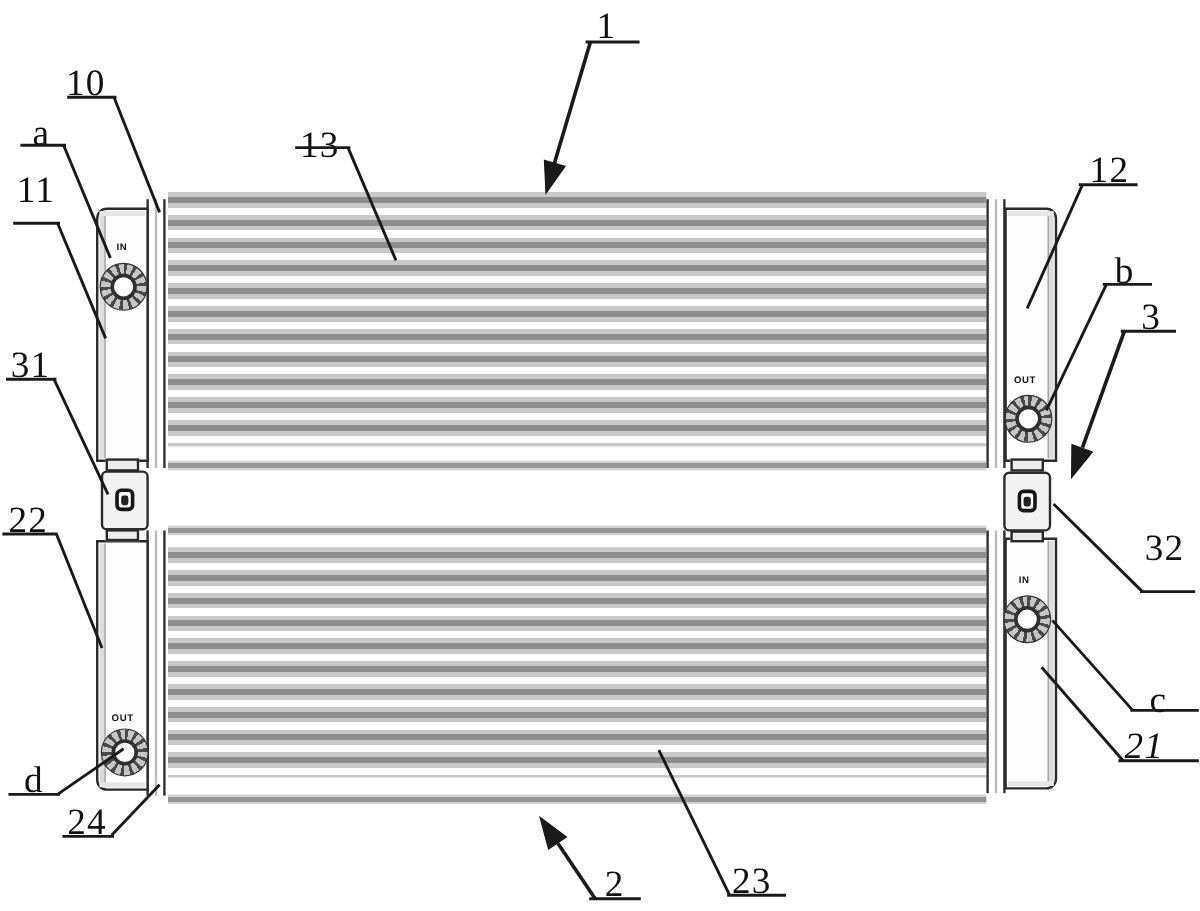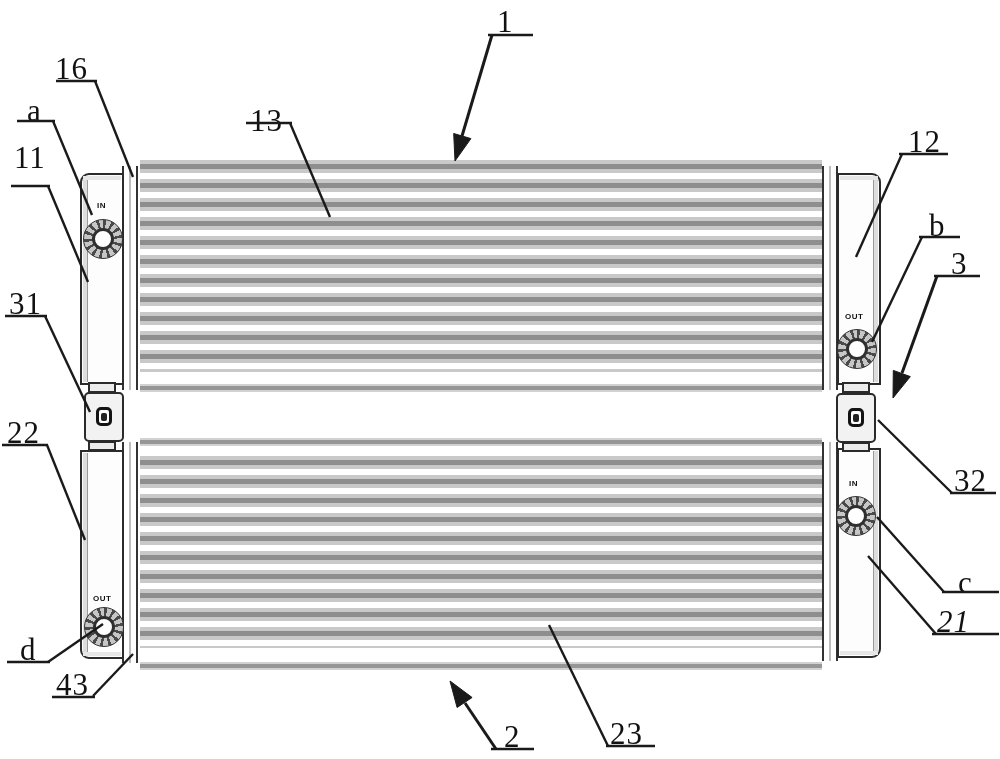--- a/index.html
+++ b/index.html
@@ -196,30 +196,30 @@
 
     <line class="shaft" x1="492" y1="35" x2="462" y2="136"></line>
     <polygon points="455,161 453.7,133.5 470.9,138.6"></polygon>
     <line class="shaft" x1="937" y1="276" x2="902" y2="373"></line>
     <polygon points="893,398 893.3,370.4 910.3,376.6"></polygon>
     <line class="shaft" x1="496" y1="749" x2="465" y2="703"></line>
     <polygon points="450,681 457.1,707.5 472.1,697.5"></polygon>
   </svg>
 
   <div class="callout" style="left:497px;top:6px;">1</div>
-  <div class="callout" style="left:55px;top:53px;">16</div>
+  <div class="callout" style="left:55px;top:53px;">10</div>
   <div class="callout" style="left:27px;top:95px;">a</div>
   <div class="callout" style="left:14px;top:142px;">11</div>
   <div class="callout" style="left:9px;top:288px;">31</div>
   <div class="callout" style="left:7px;top:417px;">22</div>
   <div class="callout" style="left:20px;top:634px;">d</div>
-  <div class="callout" style="left:56px;top:669px;">43</div>
+  <div class="callout" style="left:56px;top:669px;">24</div>
   <div class="callout" style="left:250px;top:105px;">13</div>
   <div class="callout" style="left:908px;top:126px;text-align:right;">12</div>
   <div class="callout" style="left:929px;top:210px;">b</div>
   <div class="callout" style="left:951px;top:248px;">3</div>
-  <div class="callout" style="left:954px;top:465px;text-align:right;">32</div>
+  <div class="callout" style="left:954px;top:441px;text-align:right;">32</div>
   <div class="callout" style="left:958px;top:567px;">c</div>
   <div class="callout" style="left:937px;top:606px;font-style:italic;">21</div>
   <div class="callout" style="left:610px;top:718px;">23</div>
   <div class="callout" style="left:504px;top:721px;">2</div>
 
 </div>
 
 </body></html>

